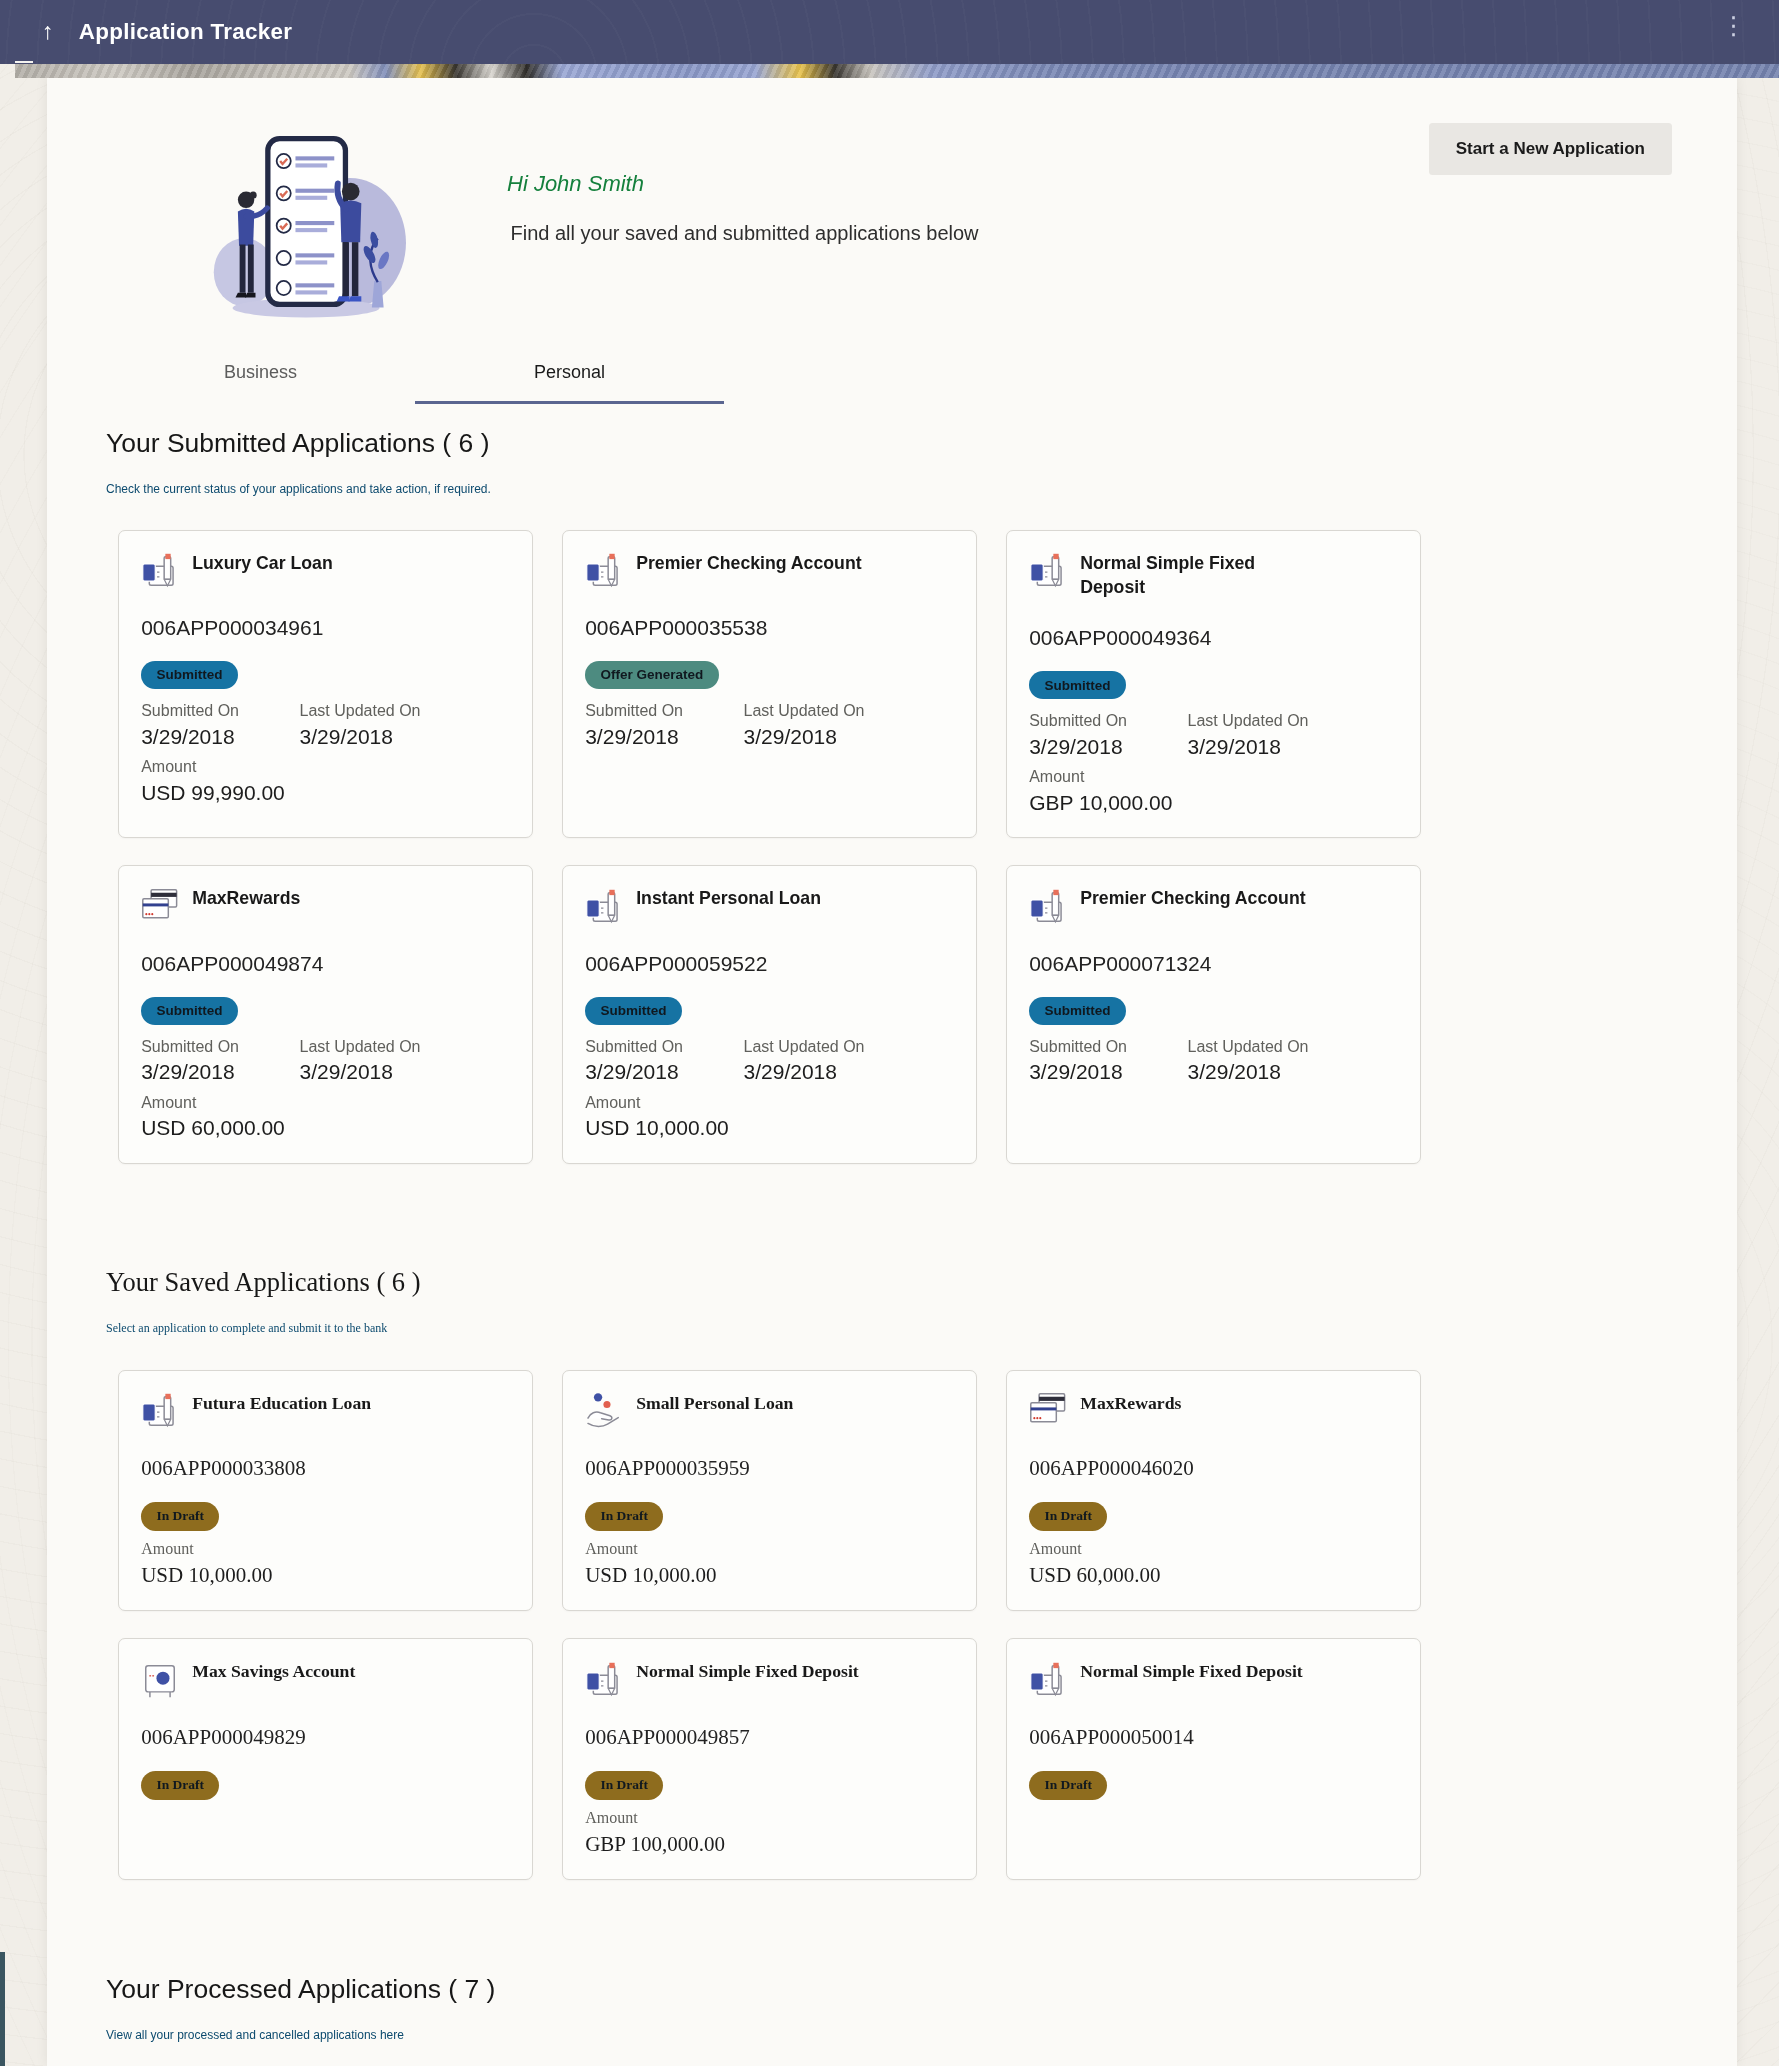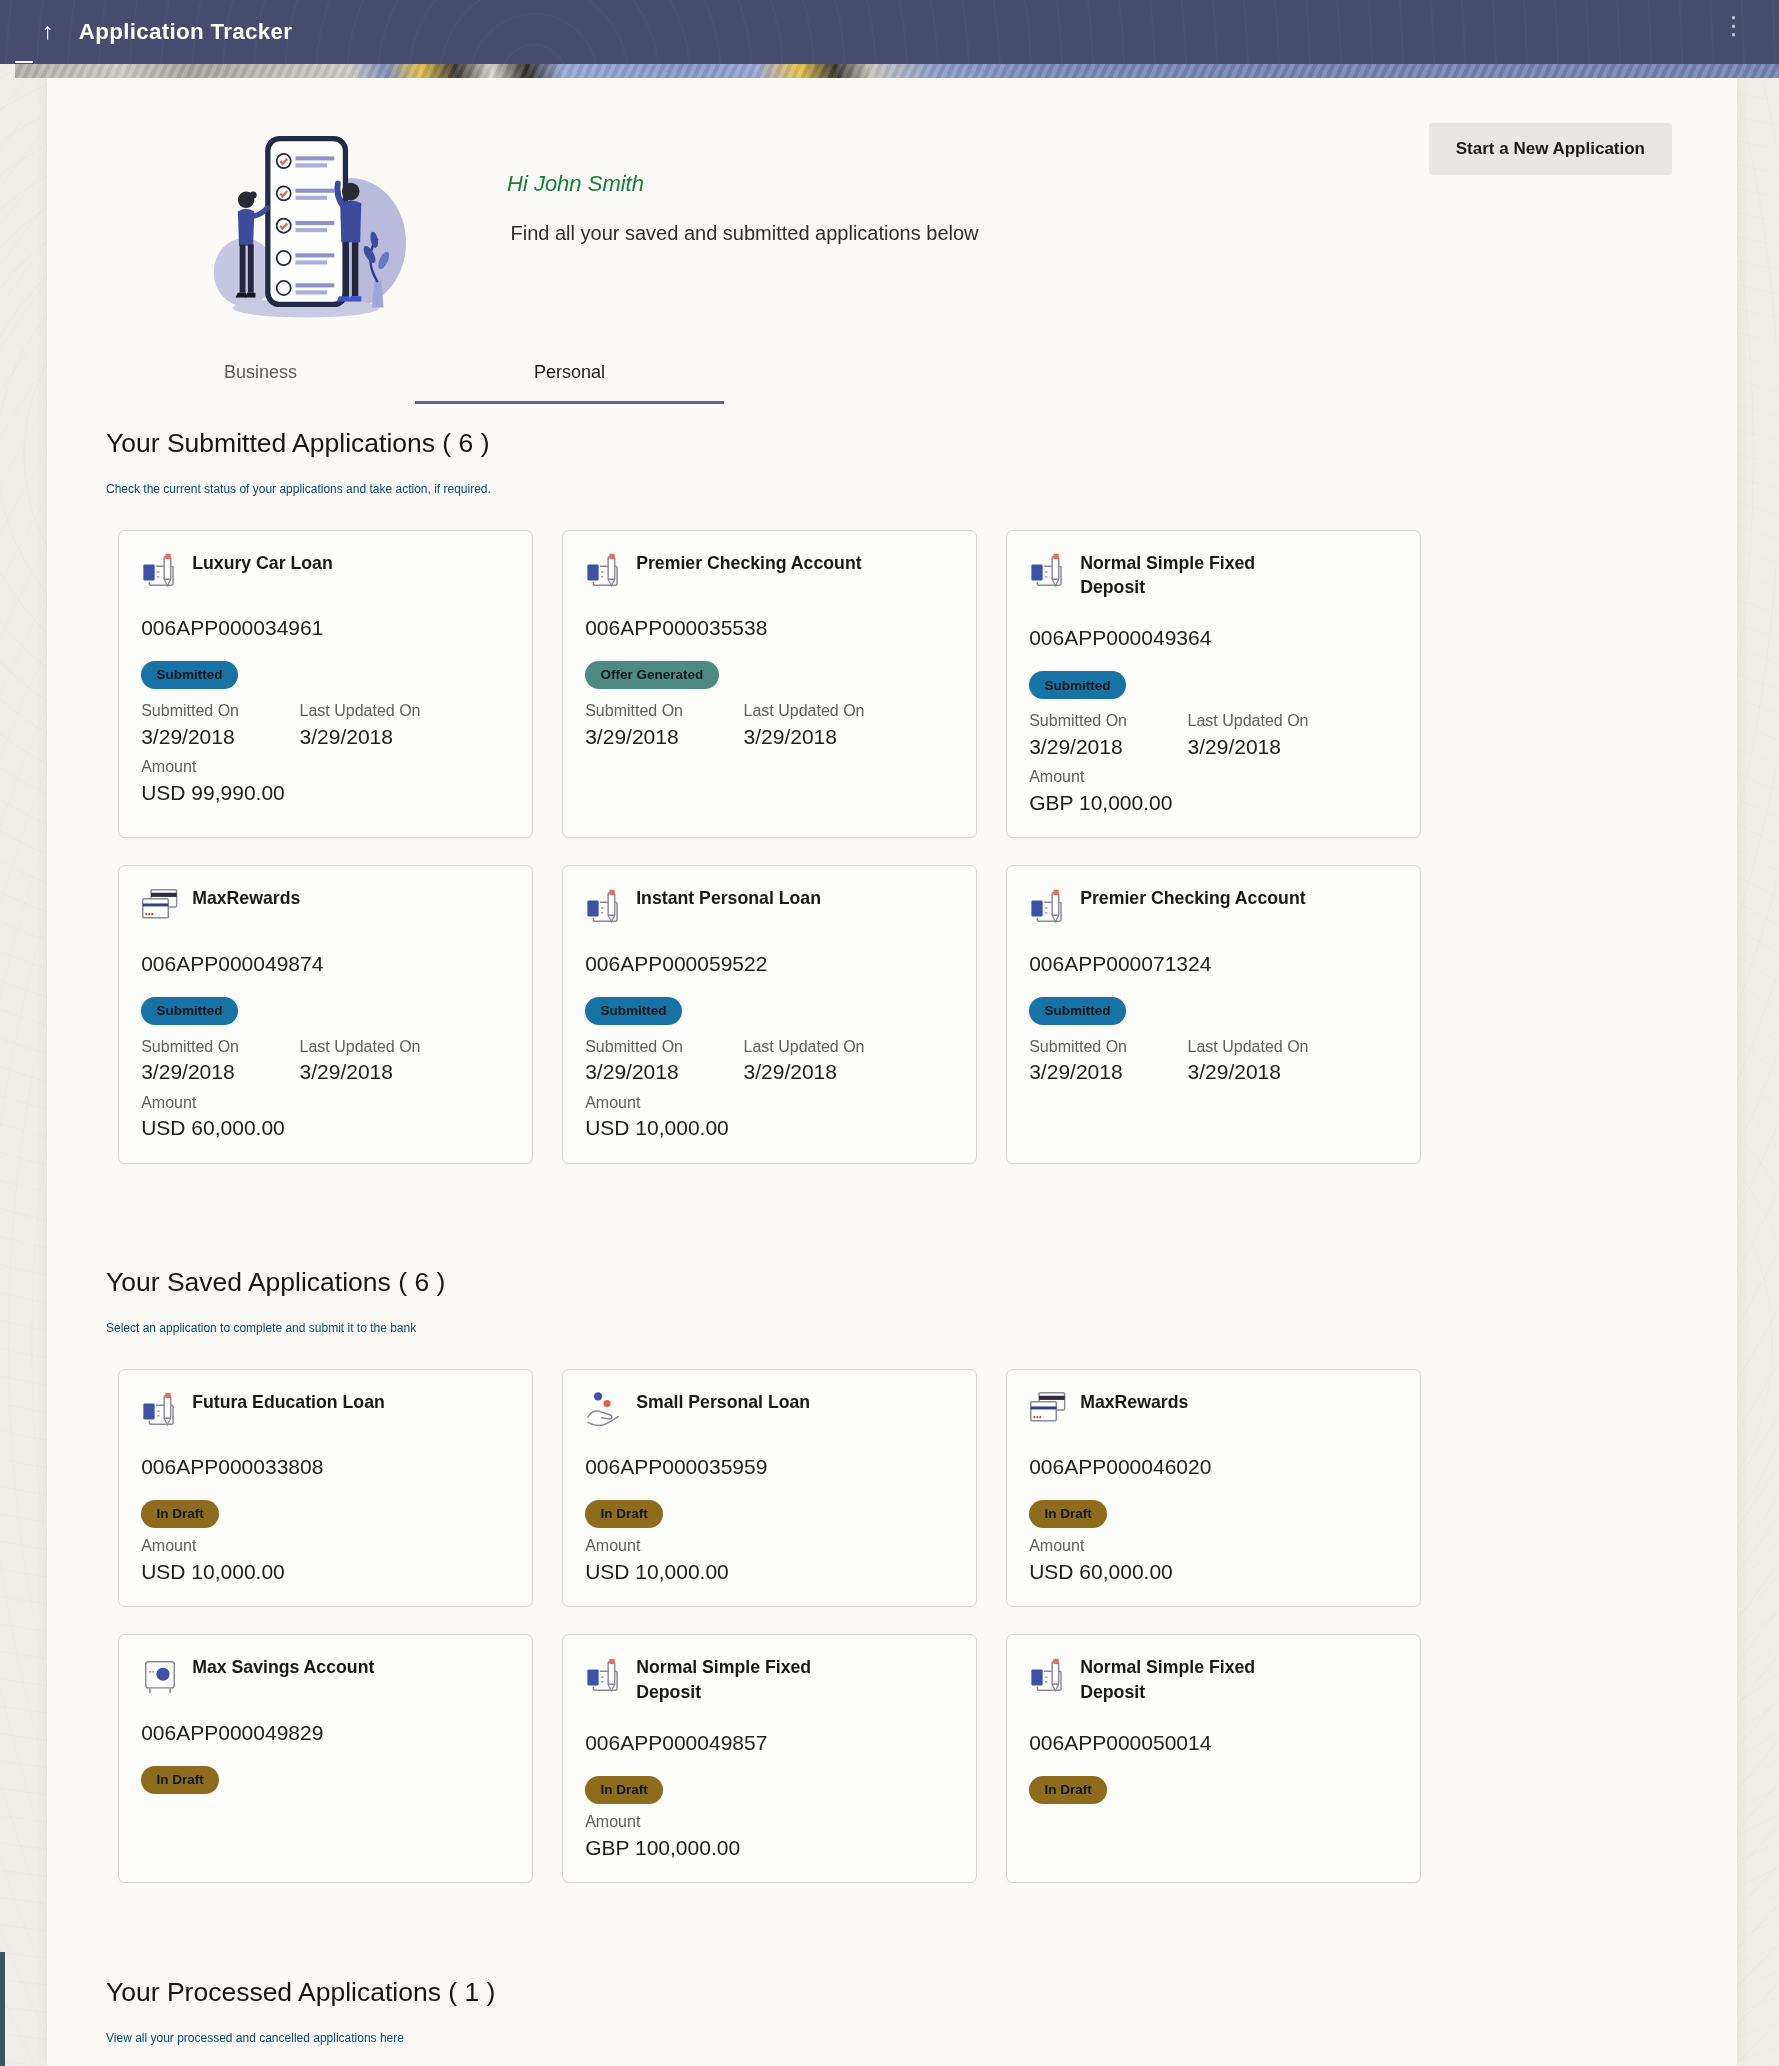--- a/index.html
+++ b/index.html
@@ -55,21 +55,21 @@
   .tabs{ display:flex; margin-top:27px; }
   .tab{ position:relative; width:309px; text-align:center; padding:8.2px 0 21px; font-size:18px;
     color:#5c5c5c; cursor:pointer; }
   .tab.active{ color:#1a1a1a; font-weight:500; }
   .tab.active::after{ content:""; position:absolute; left:0; right:0; bottom:0; height:3.5px; background:#5a6590; }
 
   
   .section-title{ font-size:26.5px; font-weight:400; color:#171717; margin-left:0; }
   .section-sub{ font-size:12px; color:#0c4a6e; margin-top:23px; }
   .sec-submitted{ margin-top:23.5px; }
-  .sec-saved{ margin-top:103px; }
+  .sec-saved{ margin-top:103px;font-family:Liberation Serif, serif; }
   .sec-processed{ margin-top:94px; }
 
   .grid{ display:grid; grid-template-columns:repeat(3,415px); column-gap:29px; row-gap:27px;
     margin-top:34px; margin-left:11.8px; }
 
   
   .card{ background:#fdfdfb; border:0.6px solid #d9d7d2; border-radius:7px;
     padding:20px 22.4px 22.4px 22.4px; cursor:pointer; box-shadow:0 0.6px 1.8px rgba(0,0,0,0.03); }
   .card-head{ display:flex; align-items:flex-start; }
   .card-icon{ width:38px; height:38px; flex:0 0 38px; margin-top:1.2px; }
@@ -370,19 +370,19 @@
                 <rect x="39" y="8" width="11" height="38" rx="2" fill="#ffffff" stroke="#8b8b96" stroke-width="2.5"></rect>
                 <rect x="41" y="3" width="9" height="9" fill="#e8705a"></rect>
                 <path d="M39 46 L44.5 57 L50 46 Z" fill="#ffffff" stroke="#8b8b96" stroke-width="2"></path>
               </svg></span>
             <span class="card-title">Normal Simple Fixed Deposit</span>
           </div><div class="card-ref">006APP000050014</div><span class="badge" style="background: rgb(142, 108, 30);">In Draft</span></div>
       </div>
   </div>
 
   <div class="sec-processed">
-    <div class="section-title">Your Processed Applications ( 1 )</div>
+    <div class="section-title">Your Processed Applications ( 7 )</div>
     <div class="section-sub">View all your processed and cancelled applications here</div>
 
   </div>
 
 </div>
 
 
 </body></html>

